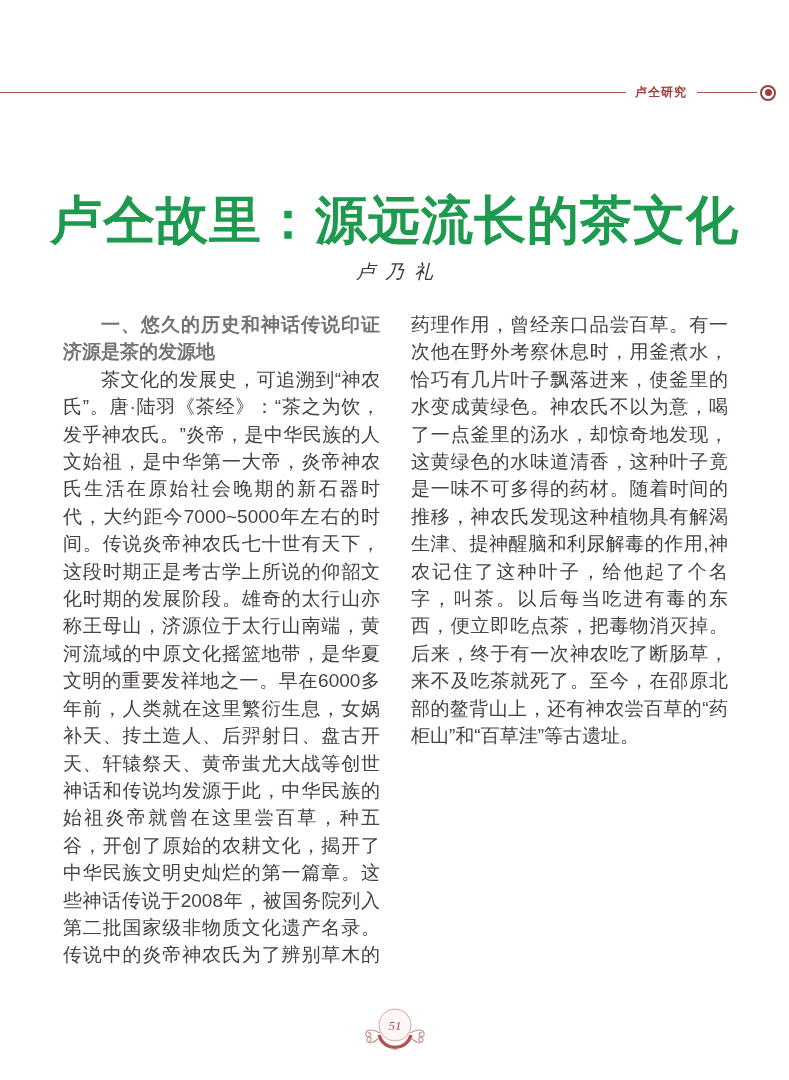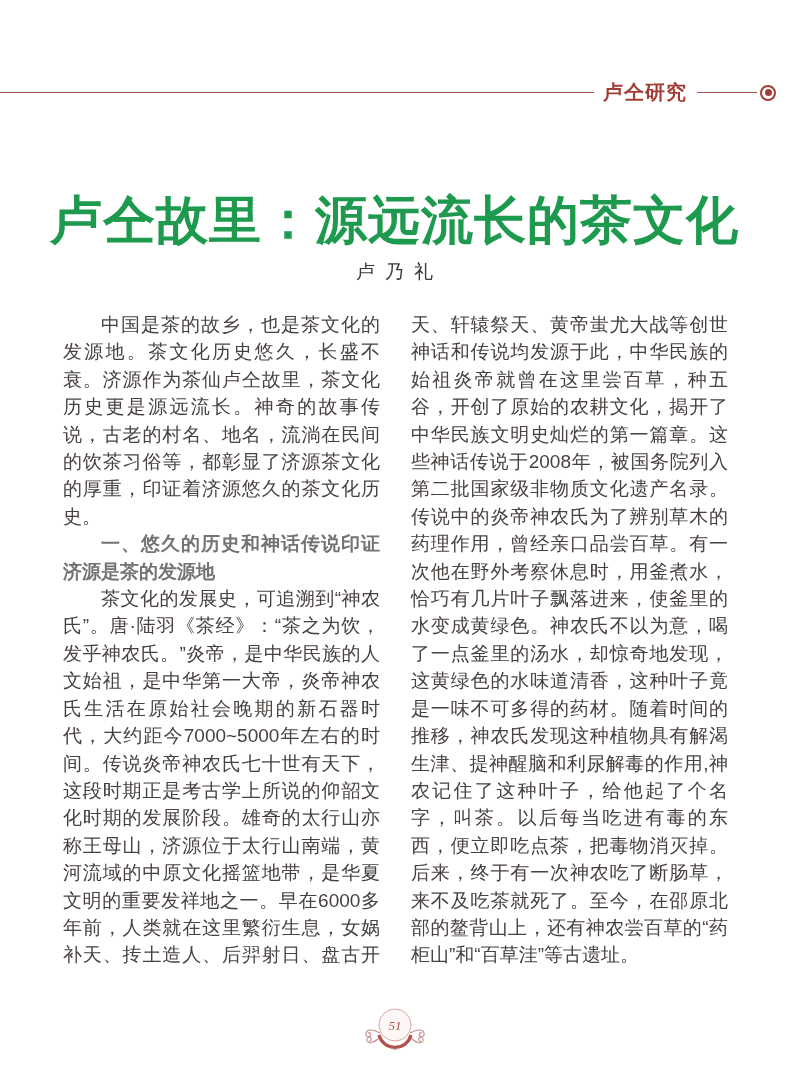--- a/index.html
+++ b/index.html
@@ -10,40 +10,40 @@
 
   
   .header-band {
     position: absolute; top: 83px; left: 0; right: 13px; height: 19px;
     display: flex; align-items: center;
   }
   .rule { height: 1px; background: #a85550; }
   .rule-long { flex: 1 1 auto; }
   .rule-short { width: 60px; margin-right: 3px; }
   .header-label {
-    color: #a23d38; font-size: 20px; font-weight: bold;
+    color: #a23d38; font-size: 12px; font-weight: bold;
     letter-spacing: 1px; margin: 0 10px 0 9px; white-space: nowrap;
   }
   .bullseye {
     width: 12px; height: 12px; border: 2px solid #a23d38; border-radius: 50%;
     display: flex; align-items: center; justify-content: center; flex: 0 0 auto;
   }
   .bullseye-dot { width: 7px; height: 7px; background: #a23d38; border-radius: 50%; }
 
   
   .article-title {
     position: absolute; top: 186px; left: 0; width: 100%;
     text-align: center; font-family: "Liberation Serif", serif;
     font-weight: bold; font-size: 52px; letter-spacing: 1px;
     color: #1e9a4e; margin: 0; white-space: nowrap;
   }
   .article-author {
     position: absolute; top: 259px; left: 0; width: 100%;
     text-align: center; font-family: "Liberation Serif", serif;
-    font-size: 19px; color: #3c3734; letter-spacing: 10px; text-indent: 10px;
+    font-size: 19px; color: #3c3734; letter-spacing: 10px; text-indent: 10px; font-style: italic;
   }
 
   
   .article-body {
     position: absolute; left: 63px; top: 311px; width: 665px; height: 682px;
     column-count: 2; column-gap: 31px; column-fill: auto;
     font-size: 19px; line-height: 27.4px; color: #47413f;
     text-align: justify; overflow: hidden;
   }
   .article-body p { margin: 0; text-indent: 2em; }
@@ -68,21 +68,20 @@
     <div class="rule rule-short"></div>
     <span class="bullseye">
       <span class="bullseye-dot"></span>
     </span>
   </div>
 
   <h1 class="article-title">卢仝故里：源远流长的茶文化</h1>
   <div class="article-author">卢乃礼</div>
 
   <div class="article-body">
-    <p>中国是茶的故乡，也是茶文化的发源地。茶文化历史悠久，长盛不衰。济源作为茶仙卢仝故里，茶文化历史更是源远流长。神奇的故事传说，古老的村名、地名，流淌在民间的饮茶习俗等，都彰显了济源茶文化的厚重，印证着济源悠久的茶文化历史。</p>
     <p class="section-heading">一、悠久的历史和神话传说印证济源是茶的发源地</p>
     <p>茶文化的发展史，可追溯到“神农氏”。唐·陆羽《茶经》：“茶之为饮，发乎神农氏。”炎帝，是中华民族的人文始祖，是中华第一大帝，炎帝神农氏生活在原始社会晚期的新石器时代，大约距今7000~5000年左右的时间。传说炎帝神农氏七十世有天下，这段时期正是考古学上所说的仰韶文化时期的发展阶段。雄奇的太行山亦称王母山，济源位于太行山南端，黄河流域的中原文化摇篮地带，是华夏文明的重要发祥地之一。早在6000多年前，人类就在这里繁衍生息，女娲补天、抟土造人、后羿射日、盘古开天、轩辕祭天、黄帝蚩尤大战等创世神话和传说均发源于此，中华民族的始祖炎帝就曾在这里尝百草，种五谷，开创了原始的农耕文化，揭开了中华民族文明史灿烂的第一篇章。这些神话传说于2008年，被国务院列入第二批国家级非物质文化遗产名录。传说中的炎帝神农氏为了辨别草木的药理作用，曾经亲口品尝百草。有一次他在野外考察休息时，用釜煮水，恰巧有几片叶子飘落进来，使釜里的水变成黄绿色。神农氏不以为意，喝了一点釜里的汤水，却惊奇地发现，这黄绿色的水味道清香，这种叶子竟是一味不可多得的药材。随着时间的推移，神农氏发现这种植物具有解渴生津、提神醒脑和利尿解毒的作用,神农记住了这种叶子，给他起了个名字，叫茶。以后每当吃进有毒的东西，便立即吃点茶，把毒物消灭掉。后来，终于有一次神农吃了断肠草，来不及吃茶就死了。至今，在邵原北部的鳌背山上，还有神农尝百草的“药柜山”和“百草洼”等古遗址。</p>
 
   </div>
 
   <div class="page-ornament">
     <svg width="76" height="52" viewBox="0 0 76 52">
 
       <path d="M 22 30 A 16.5 16.5 0 0 0 54 30" stroke="#b2524e" stroke-width="3.2" fill="none"></path>
 

